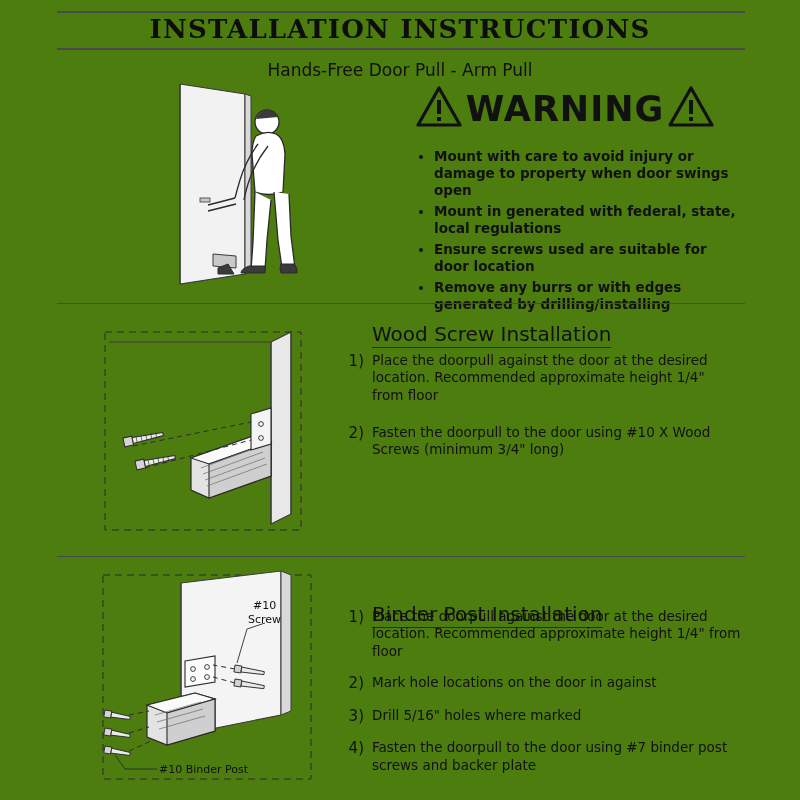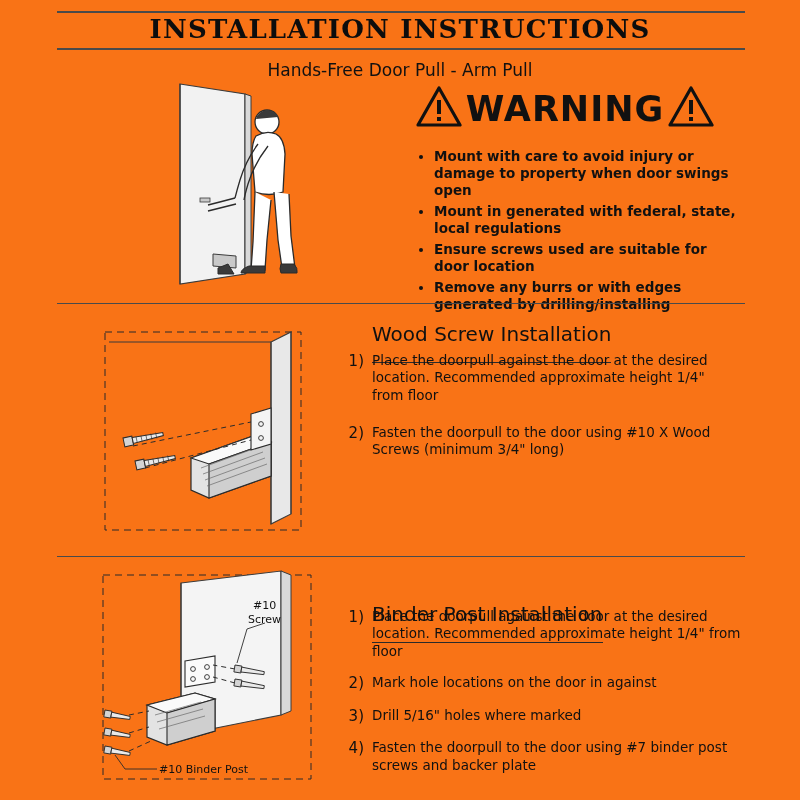--- a/index.html
+++ b/index.html
@@ -7,21 +7,21 @@
     margin: 0; padding: 0;
     width: 800px; height: 800px;
     background: #ffffff;
     font-family: "DejaVu Sans", sans-serif;
     color: #111;
     overflow: hidden;
   }
   #page {
     position: relative;
     width: 800px; height: 800px;
-    background: #f97316;
+    background: #4d7c0f;
   }
 
   
   .title-wrap {
     position: absolute;
     left: 55px; top: 14px; width: 690px;
     text-align: center;
   }
   .doc-title {
     font-family: "DejaVu Serif", serif;
@@ -75,21 +75,21 @@
   }
   .warn-list ul { margin: 0; padding-left: 34px; }
   .warn-list li { margin-bottom: 4px; }
 
   
   .sec-head {
     position: absolute;
     font-size: 20px;
     font-family: "DejaVu Sans", sans-serif;
     border-bottom: 1.5px solid #2b2b2b;
-    padding-bottom: 16px;
+    padding-bottom: 1px;
   }
   .sec1-head { left: 372px; top: 322px; }
   .sec2-head { left: 372px; top: 602px; }
 
   .steps { position: absolute; }
   .step { display: flex; margin-bottom: 12px; }
   .step-num {
     font-size: 15px;
     width: 32px;
     flex: 0 0 32px;

